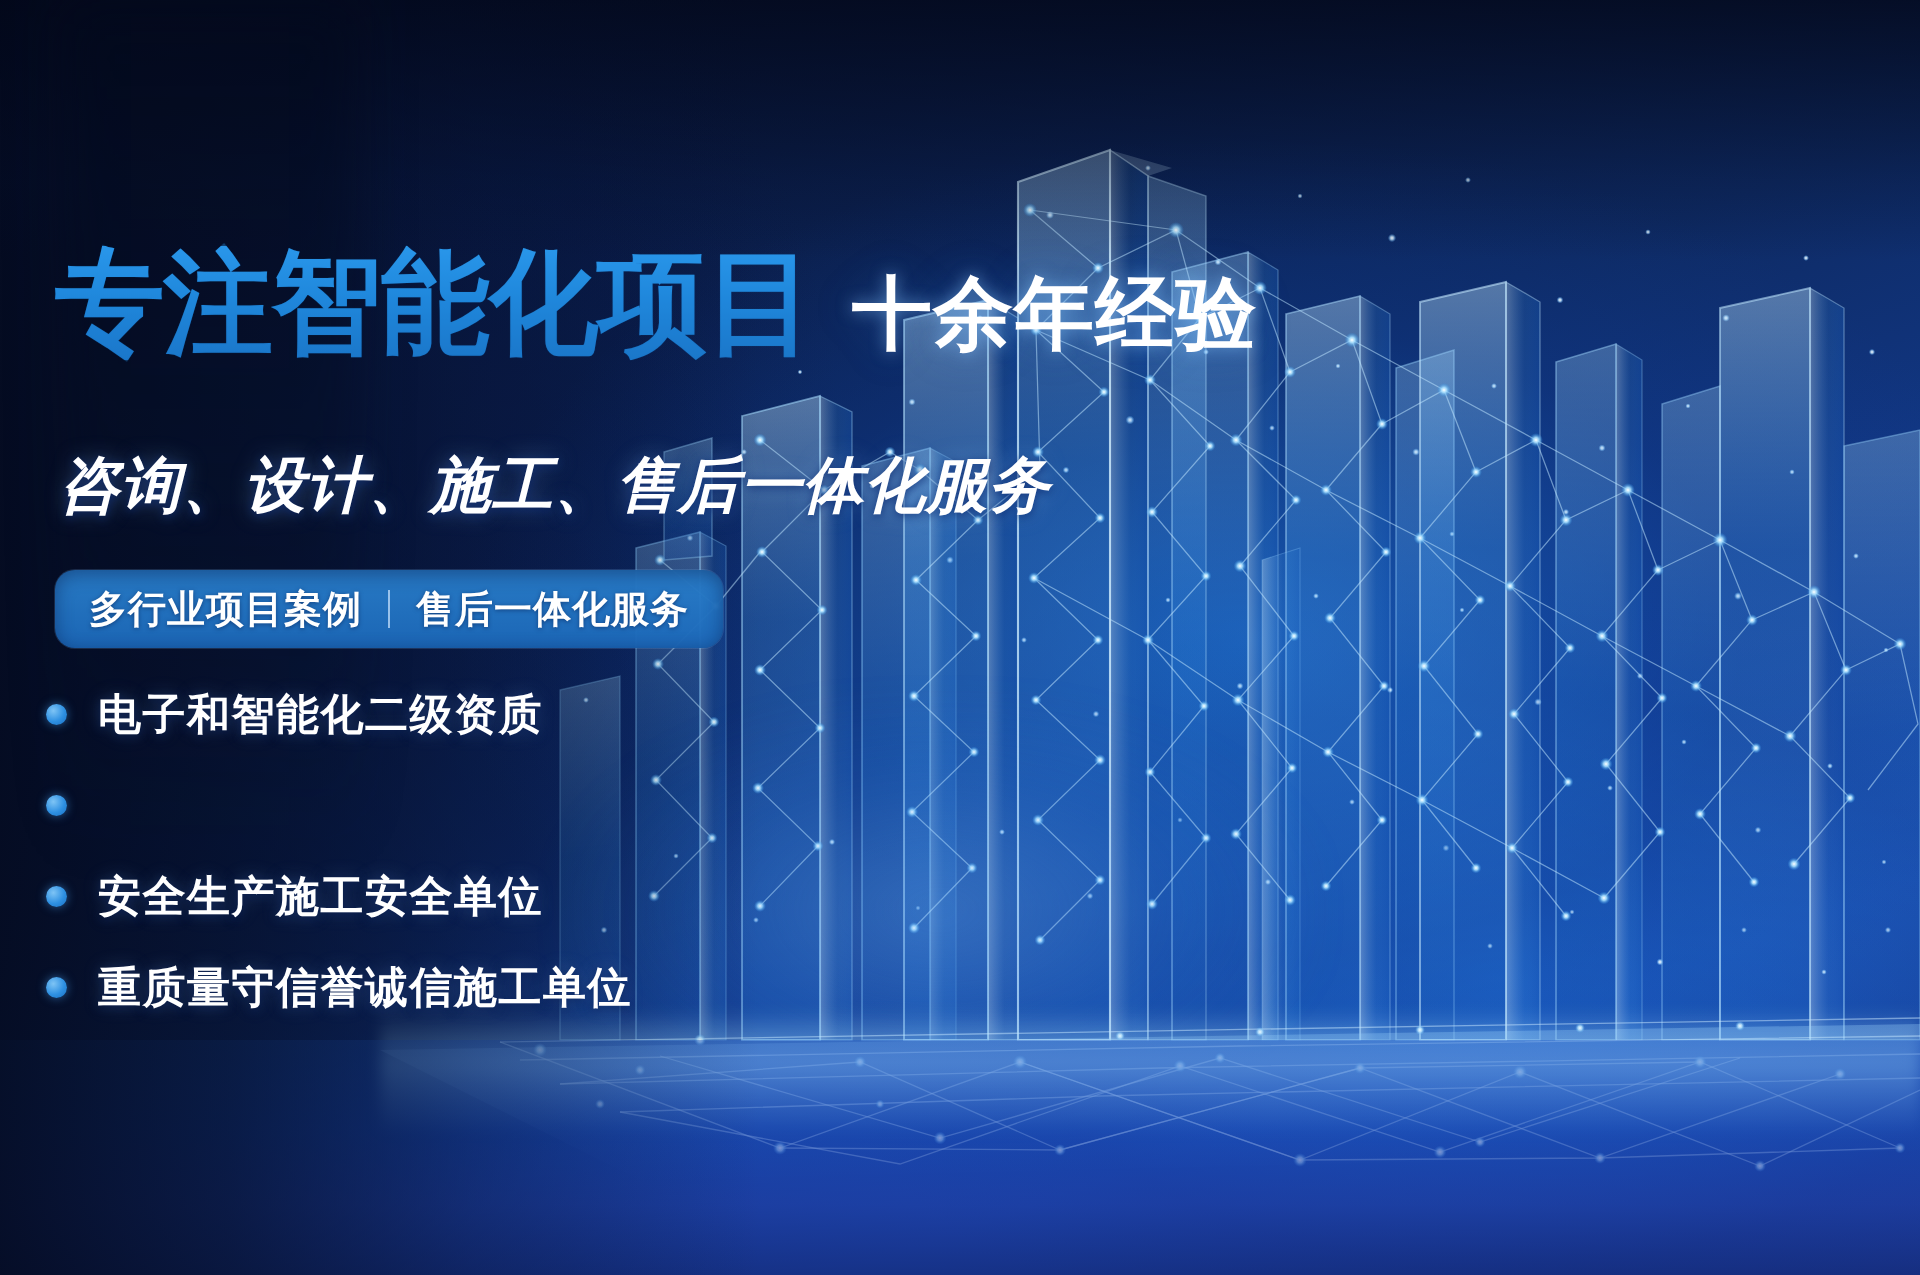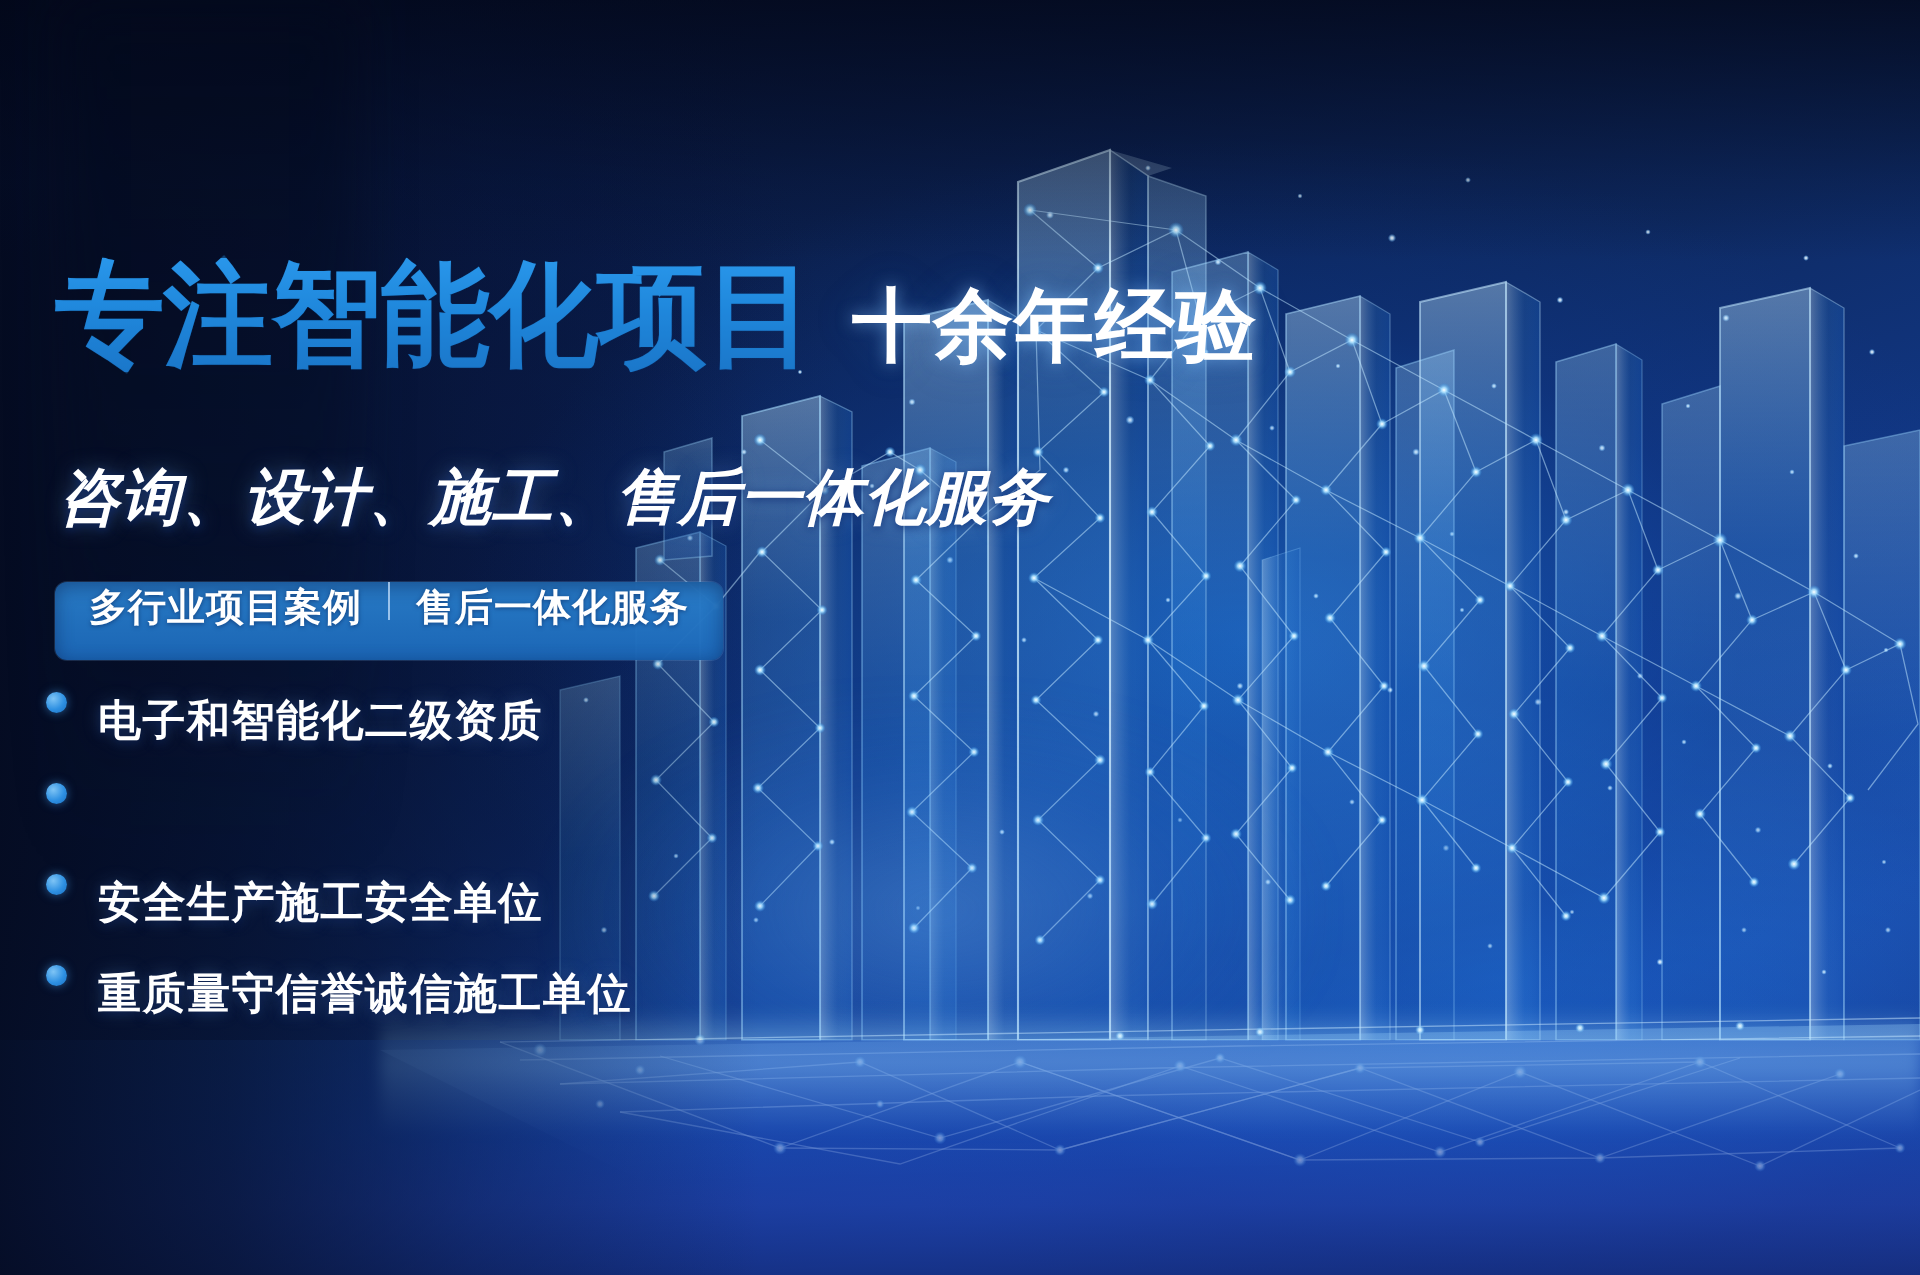--- a/index.html
+++ b/index.html
@@ -41,21 +41,21 @@
     position:absolute; left:380px; top:1010px; width:1540px; height:120px;
     background:linear-gradient(180deg, rgba(150,215,255,0.00) 0%, rgba(170,225,255,0.55) 45%, rgba(120,190,255,0.08) 100%);
     filter:blur(7px);
   }
   .ground-haze {
     position:absolute; left:0; top:1040px; width:1920px; height:235px;
     background:linear-gradient(180deg, rgba(30,90,200,0.40) 0%, rgba(24,70,180,0.55) 38%, rgba(30,58,160,0.62) 70%, rgba(20,40,120,0.72) 100%);
   }
 
   
-  #content { position:absolute; left:0; top:12px; width:1920px; height:922px; }
+  #content { position:absolute; left:0; top:0; width:1920px; height:922px; }
 
   #headline-row {
     position:absolute; left:55px; top:246px; display:flex; align-items:flex-end; white-space:nowrap;
   }
   #title-main {
     font-size:114px; font-weight:bold; line-height:1.0; letter-spacing:-1px;
     color:#1a82d8;
     background:linear-gradient(180deg,#2a97ea 0%,#1a7ed2 45%,#1263b4 100%);
     -webkit-background-clip:text; background-clip:text; -webkit-text-fill-color:transparent;
     text-shadow:0 0 1px rgba(40,150,235,0.4);
@@ -70,35 +70,35 @@
 
   #tagline {
     position:absolute; left:58px; top:445px;
     font-size:61px; font-weight:bold; color:#ffffff; white-space:nowrap;
     letter-spacing:1px; font-style:italic;
     text-shadow:0 2px 10px rgba(10,40,110,0.85), 0 0 22px rgba(150,205,255,0.35);
   }
 
   #pill {
     position:absolute; left:55px; top:570px;
-    display:flex; align-items:flex-start; gap:26px;
-    height:78px; padding:0 34px; border-radius:12px;
+    display:flex; align-items:center; gap:26px;
+    height:78px; padding:0 34px; border-radius:20px;
     background:linear-gradient(180deg, rgba(41,126,202,0.96) 0%, rgba(28,105,186,0.96) 100%);
     box-shadow:0 4px 18px rgba(6,24,70,0.45) inset, 0 0 0 1px rgba(120,185,245,0.18);
   }
   #pill .pill-text {
     font-size:38px; font-weight:bold; color:#ffffff; white-space:nowrap; letter-spacing:1px;
     text-shadow:0 1px 4px rgba(8,30,80,0.55);
   }
   #pill .pill-sep {
     width:2px; height:38px; background:rgba(205,230,255,0.70); display:block;
   }
 
   #bullets { position:absolute; left:46px; top:680px; width:700px; }
-  .bullet-row { display:flex; height:69px; margin-bottom:22px; }
+  .bullet-row { display:flex; align-items:center; height:69px; margin-bottom:22px; }
   .bullet-dot {
     width:21px; height:21px; border-radius:50%; flex:none;
     background:radial-gradient(circle at 35% 32%, #7ec4f5 0%, #2e90e2 55%, #1b6fc0 100%);
     box-shadow:0 0 10px rgba(70,160,240,0.55);
     margin-right:31px;
   }
   .bullet-text {
     font-size:43px; font-weight:bold; color:#ffffff; white-space:nowrap; letter-spacing:1.5px;
     text-shadow:0 2px 8px rgba(8,30,85,0.80), 0 0 18px rgba(150,205,255,0.25);
   }

